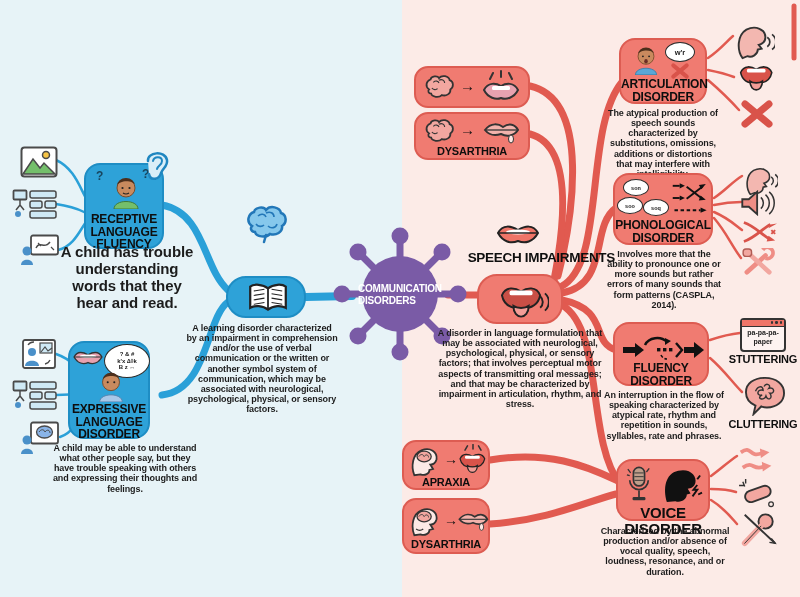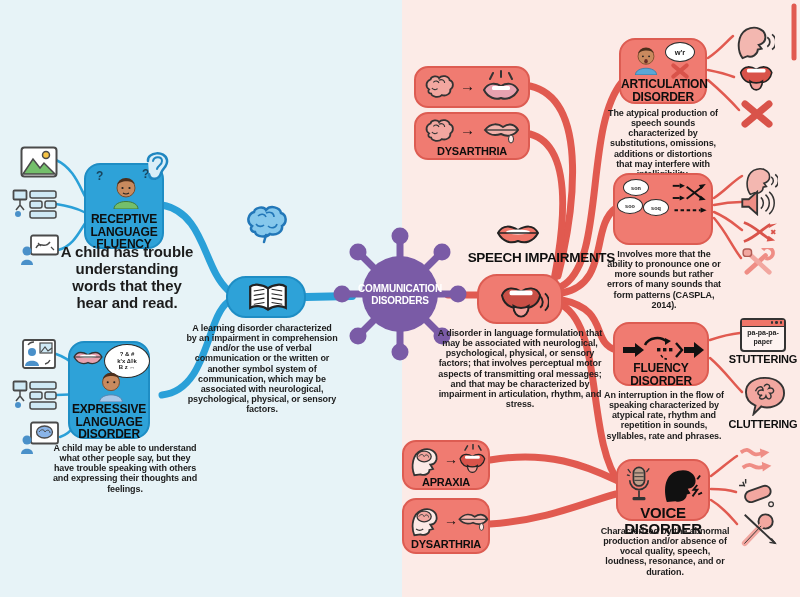--- a/index.html
+++ b/index.html
@@ -13,21 +13,21 @@
   .node-title{font-weight:bold;color:#0e0e0e;text-align:center;line-height:1.05;font-size:12px;letter-spacing:-0.2px;}
   .desc{position:absolute;font-weight:bold;color:#1c1c1c;text-align:center;line-height:1.13;font-size:9px;letter-spacing:-0.1px;}
   .section-title{position:absolute;font-weight:bold;font-size:13.5px;color:#0e0e0e;text-align:center;line-height:1.0;letter-spacing:-0.3px;}
   .pill-label{font-weight:bold;font-size:11px;color:#0e0e0e;text-align:center;letter-spacing:-0.2px;}
   .icon-label{position:absolute;font-weight:bold;font-size:11px;color:#0e0e0e;text-align:center;letter-spacing:-0.2px;}
   .bubble{position:absolute;background:#fff;border:1.5px solid #2b2b2b;border-radius:50%;
     display:flex;flex-direction:column;align-items:center;justify-content:center;
     font-weight:bold;color:#1a1a1a;text-align:center;}
   .qmark{position:absolute;font-weight:bold;color:#18455e;font-size:12px;}
   svg{display:block;}
-  .center-label{position:absolute;color:#fff;font-weight:bold;font-size:10px;text-align:center;line-height:1.15;letter-spacing:-0.2px;}
+  .center-label{position:absolute;color:#fff;font-weight:bold;font-size:10px;text-align:left;line-height:1.15;letter-spacing:-0.2px;}
 </style>
 </head>
 <body>
 
 <div id="stage">
 
   <div class="half" style="left:0;width:402px;background:#e7f3f7;"></div>
   <div class="half" style="left:402px;width:398px;background:#fcebe7;"></div>
 
   <svg class="abs" width="800" height="597" style="left:0;top:0;">
@@ -291,20 +291,21 @@
         <path d="M2,21 h8"></path>
           <path d="M10,18 l6,3 -6,3 z" stroke="none"></path>
         <path d="M18,8 L36,22"></path>
           <path d="M34,18 l6,5 -8,1 z" stroke="none"></path>
         <path d="M18,22 L36,8"></path>
           <path d="M32,6 l8,-1 -5,6 z" stroke="none"></path>
         <path d="M4,35 H34" stroke-dasharray="4,3"></path>
           <path d="M34,32 l7,3 -7,3 z" stroke="none"></path>
       </g>
     </svg>
+    <div class="node-title abs" style="left:0;top:44px;width:100%;">PHONOLOGICAL DISORDER</div>
   </div>
   <div class="desc" style="left:605px;top:249px;width:118px;">Involves more that the ability to pronounce one or more sounds but rather errors of many sounds that form patterns (CASPLA, 2014).</div>
   <svg class="abs" style="left:742px;top:164px;" width="36" height="32" viewBox="0 0 44 40">
     <path d="M10,38 C4,30 4,14 14,8 C24,3 34,8 34,16 C34,20 31,23 27,24 L30,28 26,29 C26,34 20,38 15,36 Z" fill="#f3b7b0" stroke="#333" stroke-width="2"></path>
     <path d="M36,16 a6,6 0 0 1 0,10 M41,13 a10,10 0 0 1 0,16" stroke="#333" stroke-width="1.8" fill="none"></path>
   </svg>
   <svg class="abs" style="left:740px;top:190px;" width="38" height="26" viewBox="0 0 40 28">
     <path d="M2,10 h7 l9,-8 v24 l-9,-8 H2 Z" fill="#ef8d85" stroke="#333" stroke-width="2"></path>
     <path d="M22,8 a8,8 0 0 1 0,12 M27,5 a12,12 0 0 1 0,18 M31,2 a16,16 0 0 1 0,24" stroke="#333" stroke-width="1.6" fill="none"></path>
   </svg>

